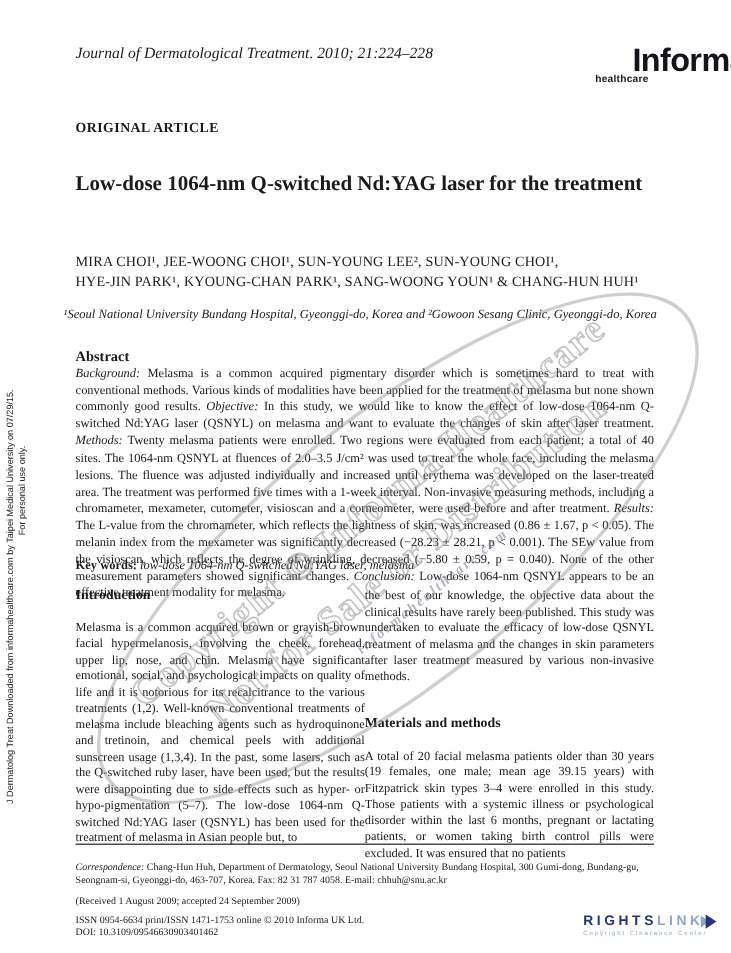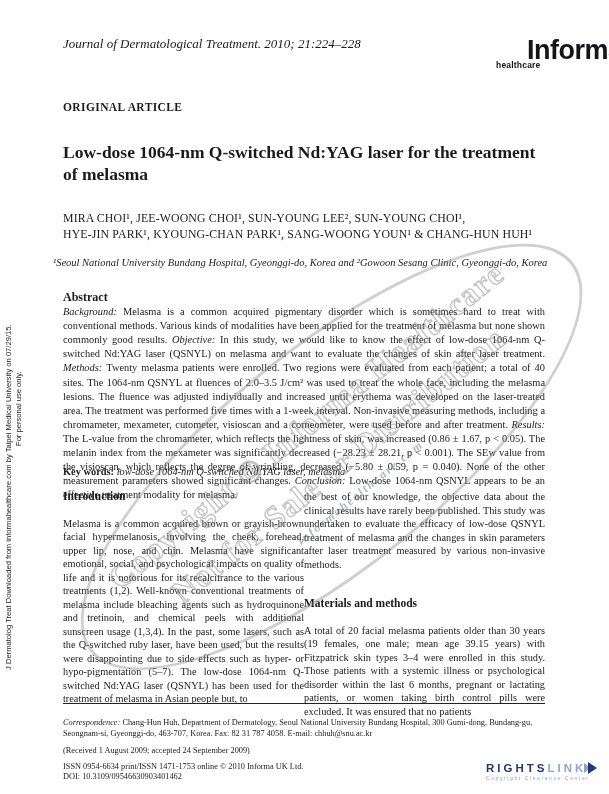--- a/index.html
+++ b/index.html
@@ -80,21 +80,20 @@
 
 <div class="journal-ref">Journal of Dermatological Treatment. 2010; 21:224–228</div>
 <div class="informa-logo">
   <div class="informa-name">Informa</div>
   <div class="informa-sub">healthcare</div>
 </div>
 <div class="article-type">ORIGINAL ARTICLE</div>
 
 <div class="title">
   <div>Low-dose 1064-nm Q-switched Nd:YAG laser for the treatment</div>
-  <div>of melasma</div>
 </div>
 <div class="authors">
   <div>MIRA CHOI¹, JEE-WOONG CHOI¹, SUN-YOUNG LEE², SUN-YOUNG CHOI¹,</div>
   <div>HYE-JIN PARK¹, KYOUNG-CHAN PARK¹, SANG-WOONG YOUN¹ &amp; CHANG-HUN HUH¹</div>
 </div>
 <div class="affiliation">¹Seoul National University Bundang Hospital, Gyeonggi-do, Korea and ²Gowoon Sesang Clinic, Gyeonggi-do, Korea</div>
 
 <div class="abstract">
   <div class="abstract-heading">Abstract</div>
   <div><span class="seg-italic">Background: </span><span class="seg-normal">Melasma is a common acquired pigmentary disorder which is sometimes hard to treat with conventional methods. Various kinds of modalities have been applied for the treatment of melasma but none shown commonly good results. </span><span class="seg-italic">Objective: </span><span class="seg-normal">In this study, we would like to know the effect of low-dose 1064-nm Q-switched Nd:YAG laser (QSNYL) on melasma and want to evaluate the changes of skin after laser treatment. </span><span class="seg-italic">Methods: </span><span class="seg-normal">Twenty melasma patients were enrolled. Two regions were evaluated from each patient; a total of 40 sites. The 1064-nm QSNYL at fluences of 2.0–3.5 J/cm² was used to treat the whole face, including the melasma lesions. The fluence was adjusted individually and increased until erythema was developed on the laser-treated area. The treatment was performed five times with a 1-week interval. Non-invasive measuring methods, including a chromameter, mexameter, cutometer, visioscan and a corneometer, were used before and after treatment. </span><span class="seg-italic">Results: </span><span class="seg-normal">The L-value from the chromameter, which reflects the lightness of skin, was increased (0.86 ± 1.67, p &lt; 0.05). The melanin index from the mexameter was significantly decreased (−28.23 ± 28.21, p &lt; 0.001). The SEw value from the visioscan, which reflects the degree of wrinkling, decreased (−5.80 ± 0.59, p = 0.040). None of the other measurement parameters showed significant changes. </span><span class="seg-italic">Conclusion: </span><span class="seg-normal">Low-dose 1064-nm QSNYL appears to be an effective treatment modality for melasma.</span></div>

